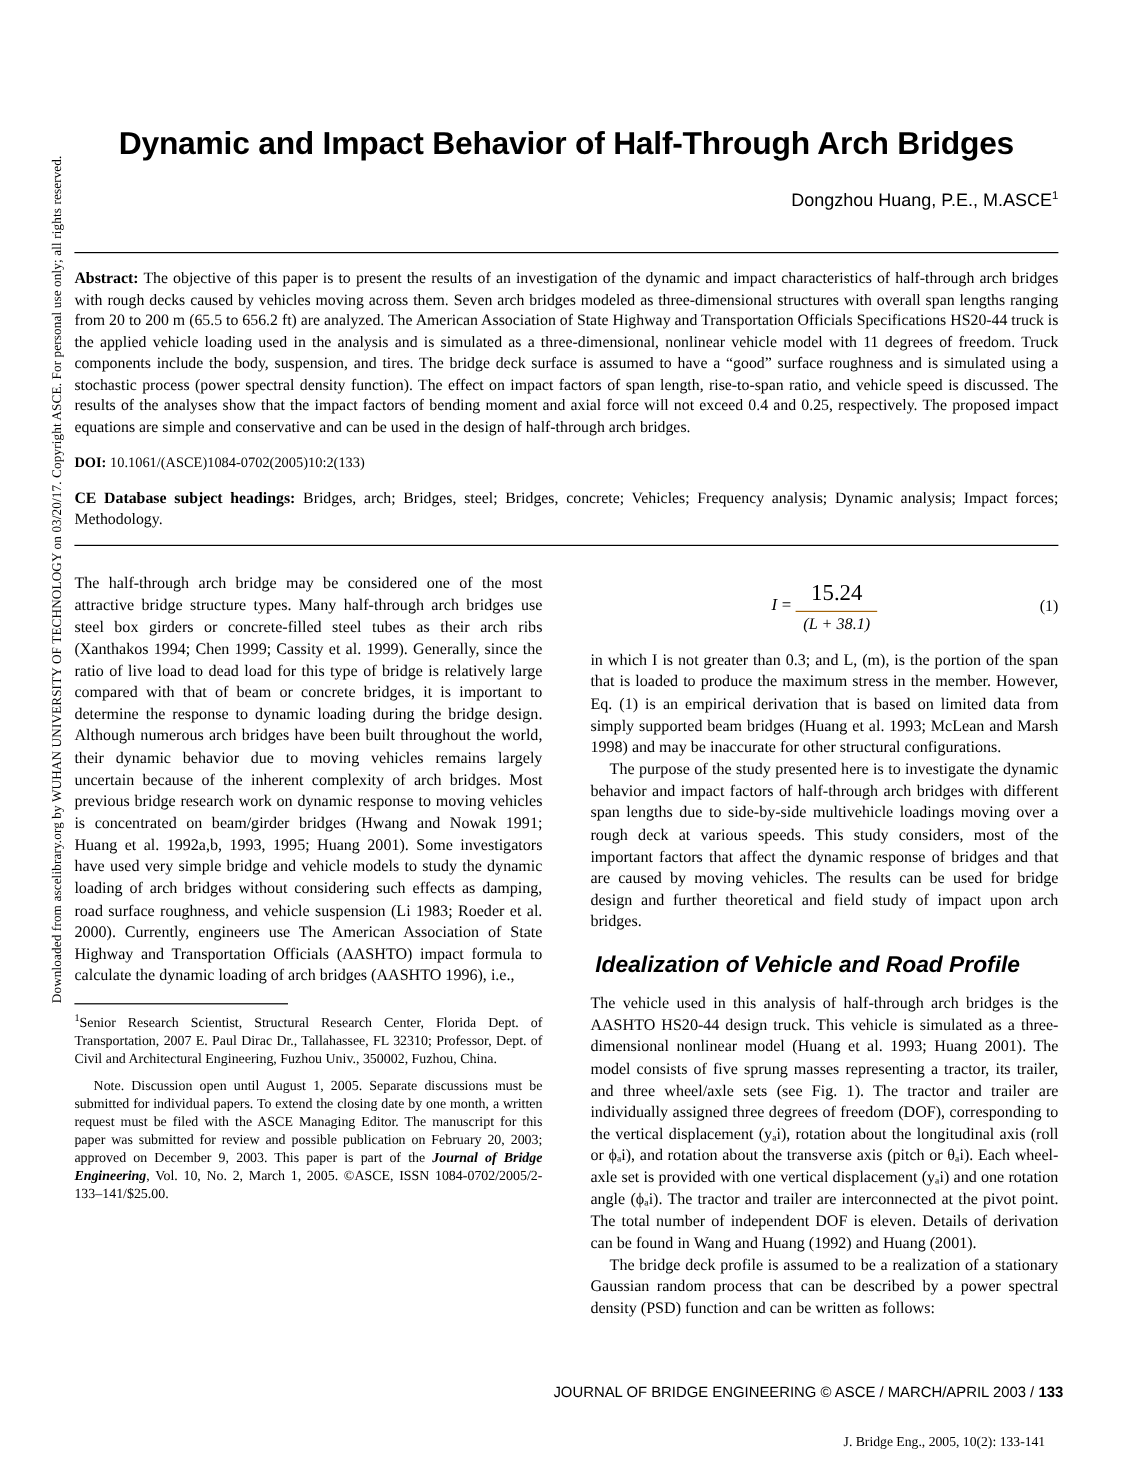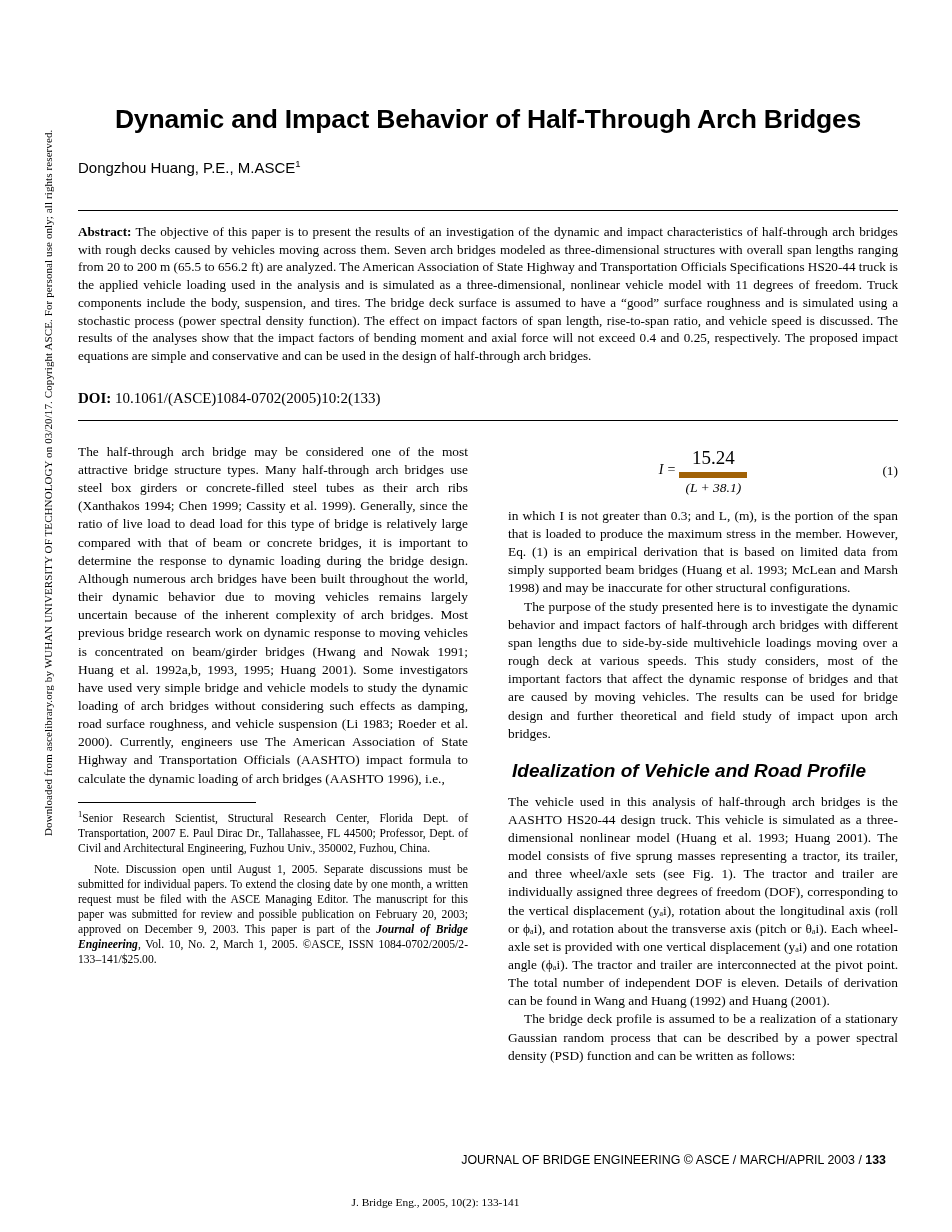--- a/index.html
+++ b/index.html
@@ -31,38 +31,38 @@
     transform-origin: center center;
     font-family: "Liberation Serif", serif;
     font-size: 11px;
     letter-spacing: 0.1px;
     color: #000;
     text-align: center;
     white-space: nowrap;
   }
   .content {
     position: absolute;
-    left: 78px;
+    left: 62px;
     top: 0;
     width: 820px;
   }
   h1.title {
     font-family: "Liberation Sans", sans-serif;
     font-size: 26.5px;
     font-weight: bold;
     text-align: center;
     margin: 0;
     padding-top: 104px;
     letter-spacing: -0.2px;
     line-height: 1.2;
   }
   .author {
     font-family: "Liberation Sans", sans-serif;
     font-size: 15px;
-    text-align: left;
+    text-align: right;
     margin-top: 22px;
   }
   .author sup { font-size: 9.5px; vertical-align: super; }
   .rule {
     border: 0;
     border-top: 1.4px solid #000;
     margin: 0;
   }
   .abstract-block {
     margin-top: 22px;
@@ -70,22 +70,22 @@
   }
   .abstract-text {
     font-size: 13.2px;
     line-height: 1.345;
     text-align: justify;
     margin: 0;
     hyphens: none;
   }
   .abstract-text b { font-weight: bold; margin-top: 40px; }
   .doi-line {
-    font-size: 15px;
-    margin-top: 25px;
+    font-size: 12px;
+    margin-top: 13px;
   }
   .doi-line b { font-weight: bold; }
   .ce-line {
     font-size: 13.2px;
     margin-top: 13px;
     line-height: 1.345;
     text-align: justify;
   }
   .ce-line b { font-weight: bold; }
   .rule-bottom {
@@ -166,21 +166,21 @@
     flex-direction: column;
     align-items: center;
     vertical-align: middle;
   }
   .frac .num {
     padding: 0 6px 1px 6px;
     font-size: 19px;
   }
   .frac .den {
     padding: 1px 6px 0 6px;
-    border-top: 6px solid #a16207;
+    border-top: 1px solid #a16207;
     font-size: 13.5px;
   }
   .eq-number {
     position: absolute;
     right: 0;
     font-size: 13.4px;
   }
   
   .footer-journal {
     position: absolute;
@@ -190,21 +190,21 @@
     text-align: right;
     font-family: "Liberation Sans", sans-serif;
     font-size: 12.4px;
   }
   .footer-journal b { font-weight: bold; }
   .footer-cite {
     position: absolute;
     left: 0;
     top: 1196px;
     width: 871px;
-    text-align: center;
+    text-align: right;
     font-family: "Liberation Serif", serif;
     font-size: 11.4px;
   }
 </style>
 </head>
 <body>
 
 <div class="page">
 
   <div class="side-text">Downloaded from ascelibrary.org by WUHAN UNIVERSITY OF TECHNOLOGY on 03/20/17. Copyright ASCE. For personal use only; all rights reserved.</div>
@@ -218,31 +218,34 @@
     </div>
 
     <div class="abstract-block">
       <hr class="rule">
       <p class="abstract-text" style="margin-top:12px;">
         <b>Abstract:</b><span> The objective of this paper is to present the results of an investigation of the dynamic and impact characteristics of half-through arch bridges with rough decks caused by vehicles moving across them. Seven arch bridges modeled as three-dimensional structures with overall span lengths ranging from 20 to 200 m (65.5 to 656.2 ft) are analyzed. The American Association of State Highway and Transportation Officials Specifications HS20-44 truck is the applied vehicle loading used in the analysis and is simulated as a three-dimensional, nonlinear vehicle model with 11 degrees of freedom. Truck components include the body, suspension, and tires. The bridge deck surface is assumed to have a “good” surface roughness and is simulated using a stochastic process (power spectral density function). The effect on impact factors of span length, rise-to-span ratio, and vehicle speed is discussed. The results of the analyses show that the impact factors of bending moment and axial force will not exceed 0.4 and 0.25, respectively. The proposed impact equations are simple and conservative and can be used in the design of half-through arch bridges.</span>
       </p>
       <div class="doi-line">
         <b>DOI:</b><span> 10.1061/(ASCE)1084-0702(2005)10:2(133)</span>
       </div>
+      <div class="ce-line">
+        <b>CE Database subject headings:</b><span> Bridges, arch; Bridges, steel; Bridges, concrete; Vehicles; Frequency analysis; Dynamic analysis; Impact forces; Methodology.</span>
+      </div>
       <hr class="rule rule-bottom">
     </div>
 
     <div class="columns">
 
       <div class="col col-left">
         <p class="body first">The half-through arch bridge may be considered one of the most attractive bridge structure types. Many half-through arch bridges use steel box girders or concrete-filled steel tubes as their arch ribs (Xanthakos 1994; Chen 1999; Cassity et al. 1999). Generally, since the ratio of live load to dead load for this type of bridge is relatively large compared with that of beam or concrete bridges, it is important to determine the response to dynamic loading during the bridge design. Although numerous arch bridges have been built throughout the world, their dynamic behavior due to moving vehicles remains largely uncertain because of the inherent complexity of arch bridges. Most previous bridge research work on dynamic response to moving vehicles is concentrated on beam/girder bridges (Hwang and Nowak 1991; Huang et al. 1992a,b, 1993, 1995; Huang 2001). Some investigators have used very simple bridge and vehicle models to study the dynamic loading of arch bridges without considering such effects as damping, road surface roughness, and vehicle suspension (Li 1983; Roeder et al. 2000). Currently, engineers use The American Association of State Highway and Transportation Officials (AASHTO) impact formula to calculate the dynamic loading of arch bridges (AASHTO 1996), i.e.,</p>
 
         <hr class="footnote-rule">
         <p class="footnote">
-          <sup>1</sup><span>Senior Research Scientist, Structural Research Center, Florida Dept. of Transportation, 2007 E. Paul Dirac Dr., Tallahassee, FL 44500; Professor, Dept. of Civil and Architectural Engineering, Fuzhou Univ., 350002, Fuzhou, China.</span>
+          <sup>1</sup><span>Senior Research Scientist, Structural Research Center, Florida Dept. of Transportation, 2007 E. Paul Dirac Dr., Tallahassee, FL 32310; Professor, Dept. of Civil and Architectural Engineering, Fuzhou Univ., 350002, Fuzhou, China.</span>
         </p>
         <p class="footnote note">
           <span>Note. Discussion open until August 1, 2005. Separate discussions must be submitted for individual papers. To extend the closing date by one month, a written request must be filed with the ASCE Managing Editor. The manuscript for this paper was submitted for review and possible publication on February 20, 2003; approved on December 9, 2003. This paper is part of the </span><b><i>Journal of Bridge Engineering</i></b><span>, Vol. 10, No. 2, March 1, 2005. ©ASCE, ISSN 1084-0702/2005/2-133–141/$25.00.</span>
         </p>
       </div>
 
       <div class="col col-right">
 
         <div class="equation-row">
           <div class="eq-body">

